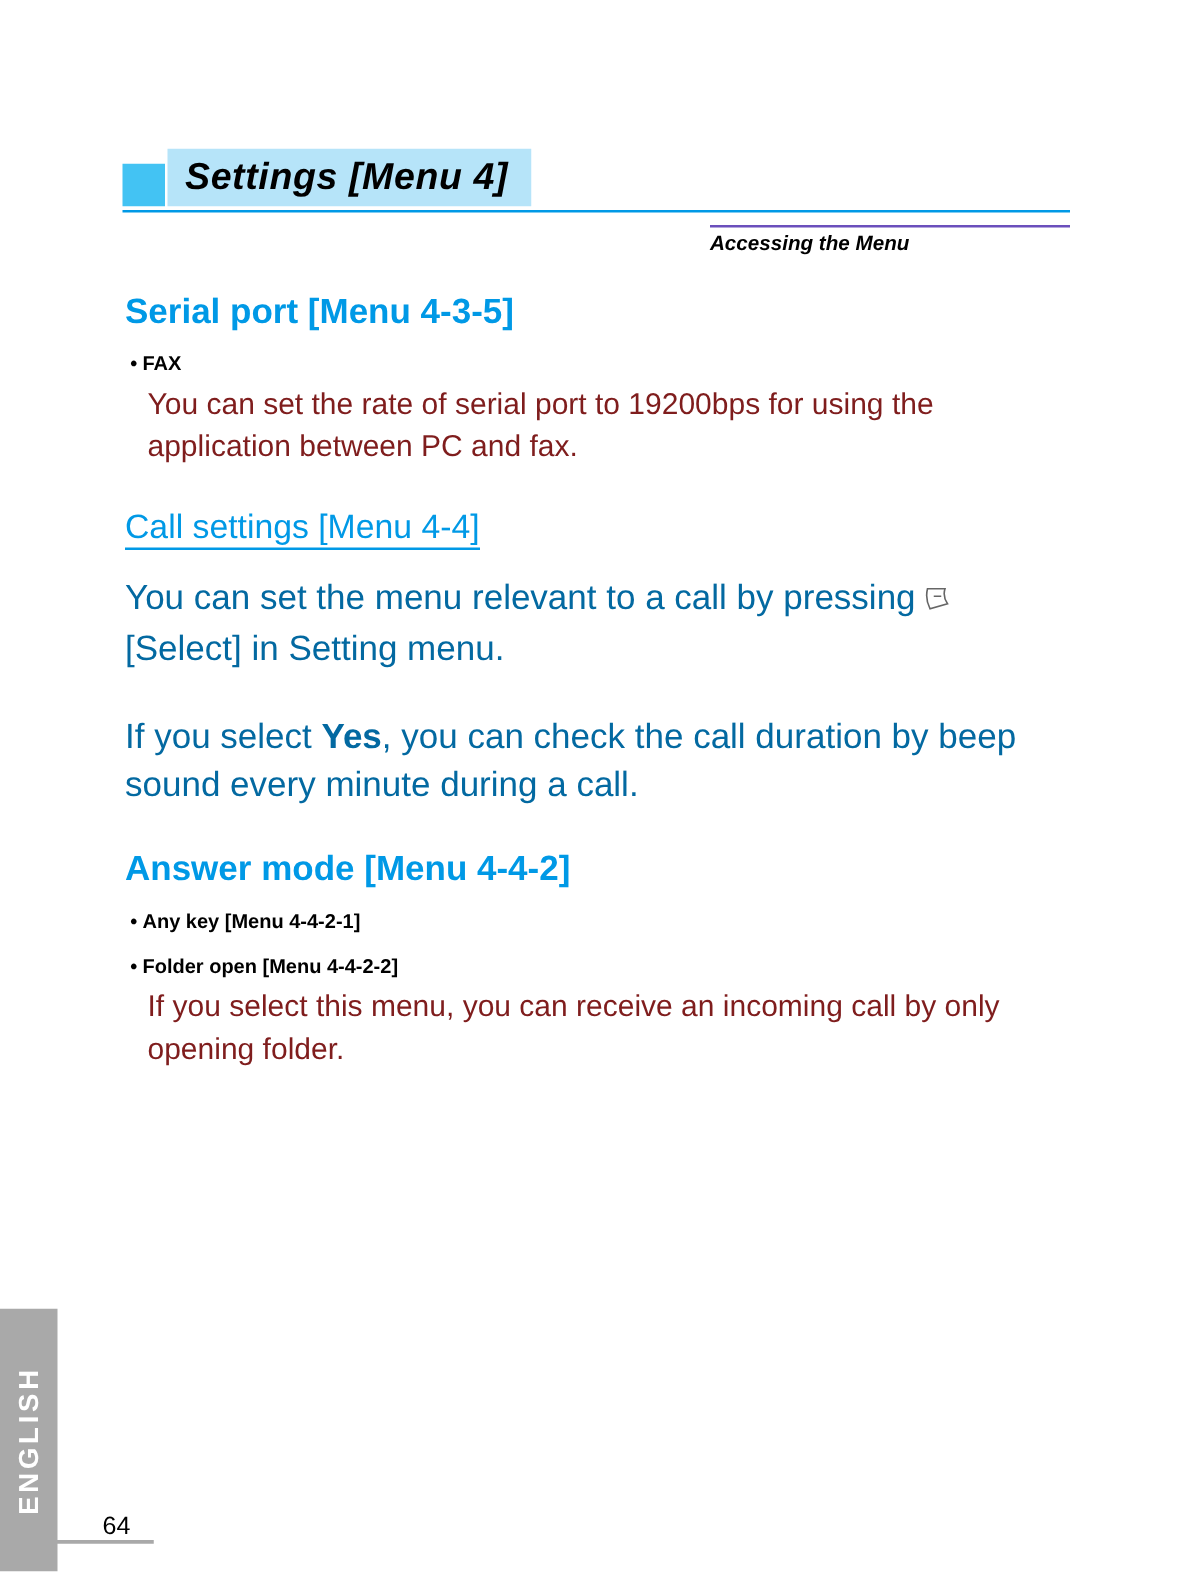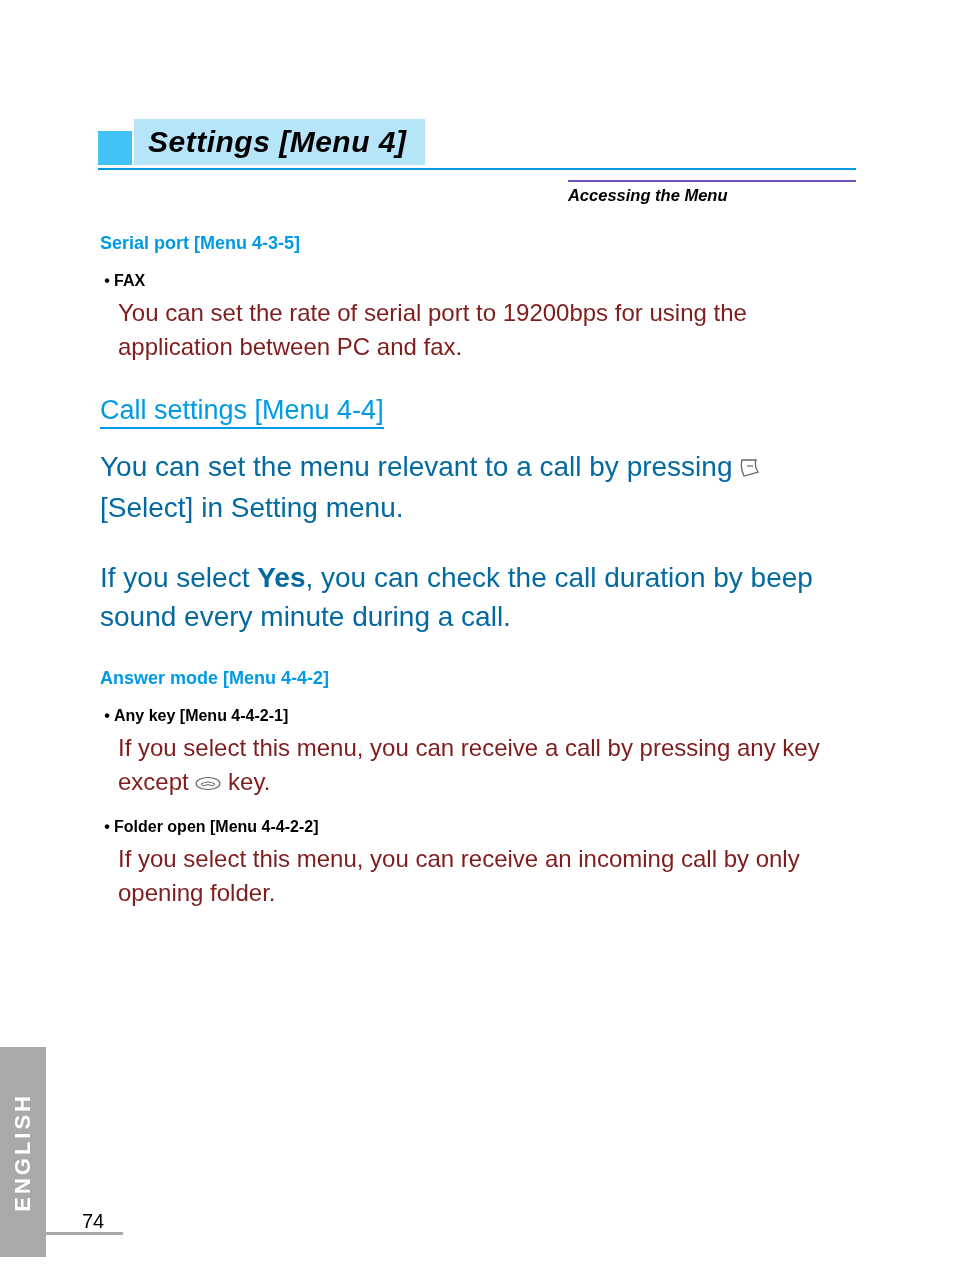--- a/index.html
+++ b/index.html
@@ -4,21 +4,21 @@
 <style>
   * { margin: 0; padding: 0; box-sizing: border-box; }
   html, body { width: 954px; height: 1264px; background: #fff; font-family: Arial, Helvetica, sans-serif; }
   .page { position: relative; width: 954px; height: 1264px; padding: 88px 98px 50px 98px; margin-top: 31px; }
   .title-row { position: relative; border-bottom: 2.5px solid #0099e6; padding-bottom: 3px; margin-bottom: 4px;}
   .title-block { display: inline-block; background: #b6e4f9; padding: 6px 18px 6px 14px; margin-left: 2px;}
   .title-square { display:inline-block; width:34px; height:34px; background:#43c3f3; vertical-align: bottom; margin-right:0px;}
   .title-text { font-size: 30px; font-weight: bold; font-style: italic; color:#000; letter-spacing: 0.5px;}
   .breadcrumb { text-align: left; font-size: 16.5px; font-weight: bold; font-style: italic; margin-top: 10px; margin-bottom: 28px; border-top: 2px solid #6b4fbc; padding-top: 4px; margin-left: 62%; }
   .content { padding-left: 2px; padding-right: 2px; }
-  .h-blue-sm { color: #0099e6; font-weight: bold; font-size: 18px; margin-bottom: 18px; }
+  .h-blue-sm { color: #0099e6; font-weight: bold; font-size: 28px; margin-bottom: 18px; }
   .h-blue-lg { color: #0099e6; font-weight: normal; font-size: 27px; margin-bottom: 10px; border-bottom: 2.5px solid #0099e6; display:inline-block; padding-bottom:1px;}
   .bullet-item { margin-bottom: 18px; }
   .bullet-head { font-size: 16px; font-weight: bold; margin-bottom: 6px; }
   .bullet-dot { display:inline-block; width: 14px; text-align:center;}
   .body-text { font-size: 24px; line-height: 1.4; margin-left: 18px; color:#7f1d1d; }
   .para { font-size: 28px; line-height: 1.4; margin-bottom: 26px; color:#0369a1;}
   .section { margin-bottom: 32px; }
   .section-lg { margin-bottom: 30px; margin-top: 14px; }
   .side-tab { position:absolute; left:0; bottom: 38px; width: 46px; height: 210px; background:#a9a9a9; display:flex; align-items:center; justify-content:center; }
   .side-tab-text { color:#fff; font-weight:bold; font-family: Arial, sans-serif; font-size:22px; letter-spacing: 3px; writing-mode: vertical-rl; transform: rotate(180deg); }
@@ -67,39 +67,29 @@
       <div class="para">
         <span>If you select </span><b>Yes</b><span>, you can check the call duration by beep sound every minute during a call.</span>
       </div>
     </div>
 
     <div class="section">
       <div class="h-blue-sm">Answer mode [Menu 4-4-2]</div>
 
       <div class="bullet-item">
         <div class="bullet-head"><span class="bullet-dot">•</span><span>Any key [Menu 4-4-2-1]</span></div>
-        <div class="body-text">
-          <span>If you select this menu, you can receive a call by pressing any key except </span>
-          <span class="inline-icon">
-            <svg width="26" height="15" viewBox="0 0 26 15">
-                <ellipse cx="13" cy="7.5" rx="12" ry="6" fill="none" stroke="#666" stroke-width="1.2"></ellipse>
-                <path d="M6 8 Q 13 4 20 8 L 18 10 Q 13 7 8 10 Z" fill="none" stroke="#666" stroke-width="1"></path>
-              </svg>
-          </span>
-          <span> key.</span>
-        </div>
       </div>
 
       <div class="bullet-item">
         <div class="bullet-head"><span class="bullet-dot">•</span><span>Folder open [Menu 4-4-2-2]</span></div>
         <div class="body-text">If you select this menu, you can receive an incoming call by only opening folder.</div>
       </div>
     </div>
 
   </div>
 
   <div class="side-tab">
     <span class="side-tab-text">ENGLISH</span>
   </div>
   <div class="side-stub"></div>
-  <div class="page-num">74</div>
+  <div class="page-num">64</div>
 
 </div>
 
 </body></html>

